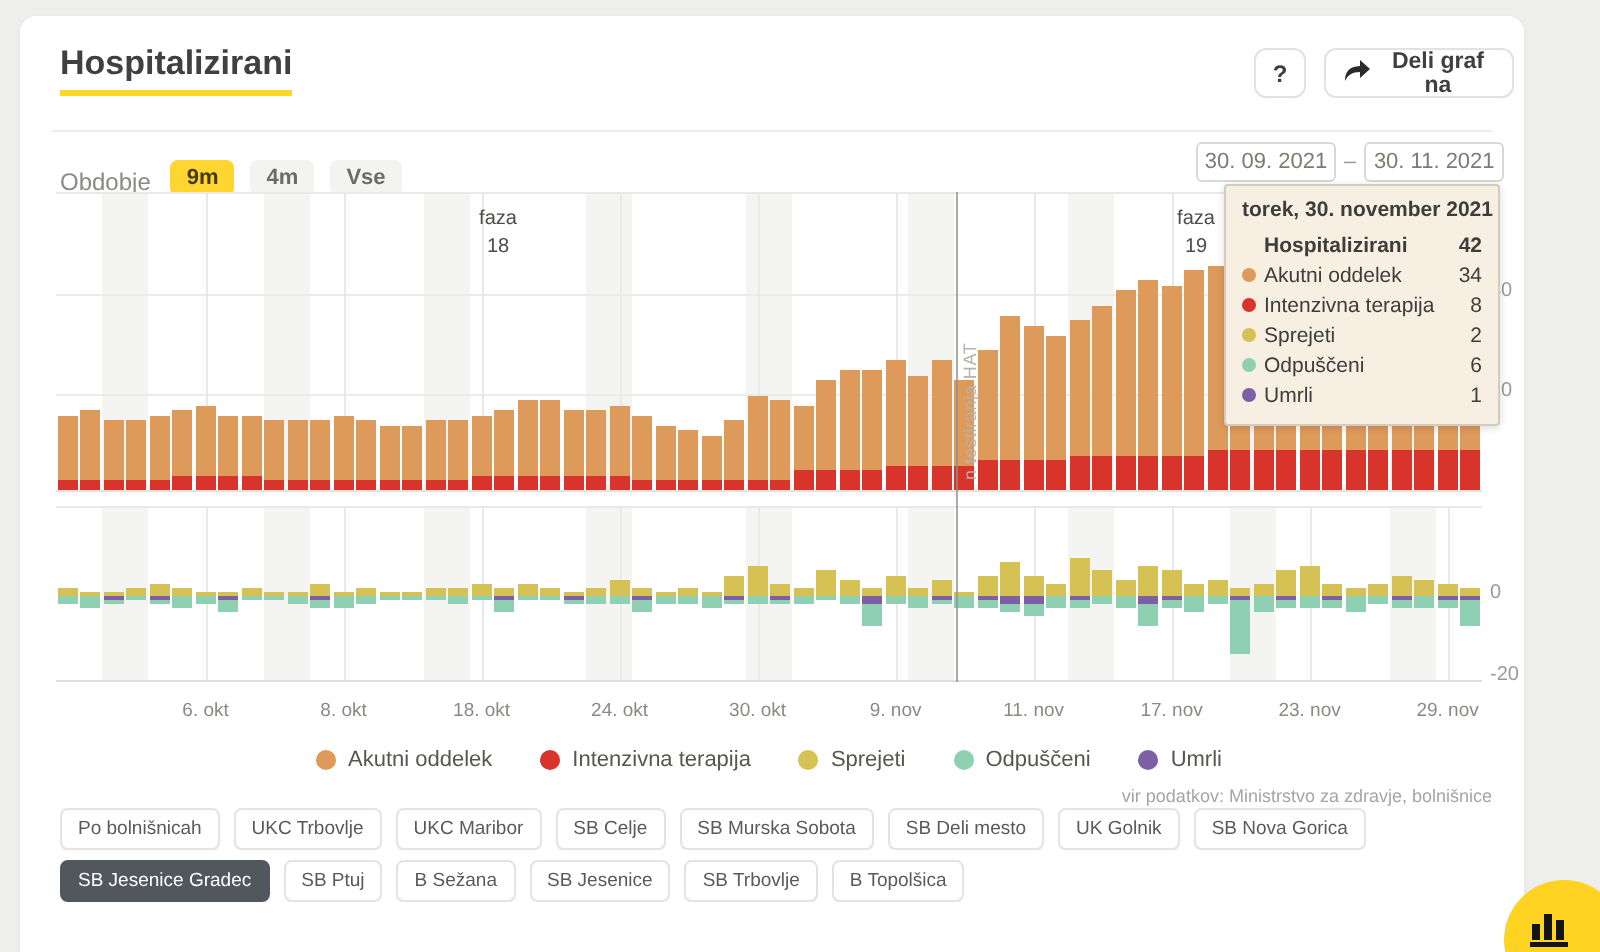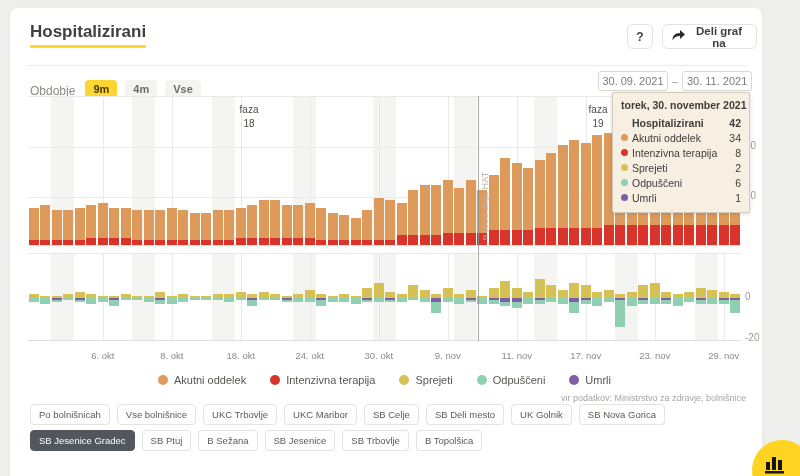--- a/index.html
+++ b/index.html
@@ -519,24 +519,24 @@
           <div class="leg-dot" style="background:#7d5fa5;"></div>
           <span>Umrli</span>
         </div>
       </div>
 
     <div class="source">vir podatkov: Ministrstvo za zdravje, bolnišnice</div>
 
     <div class="chips">
       <div class="chip-row" id="chip-row1">
           <button class="chip">Po bolnišnicah</button>
-          <button class="chip">Vse bolnišnice</button>
           <button class="chip">UKC Trbovlje</button>
           <button class="chip">UKC Maribor</button>
           <button class="chip">SB Celje</button>
+          <button class="chip">SB Murska Sobota</button>
           <button class="chip">SB Deli mesto</button>
           <button class="chip">UK Golnik</button>
           <button class="chip">SB Nova Gorica</button>
         </div>
       <div class="chip-row" id="chip-row2">
           <button class="chip active">SB Jesenice Gradec</button>
           <button class="chip">SB Ptuj</button>
           <button class="chip">B Sežana</button>
           <button class="chip">SB Jesenice</button>
           <button class="chip">SB Trbovlje</button>

